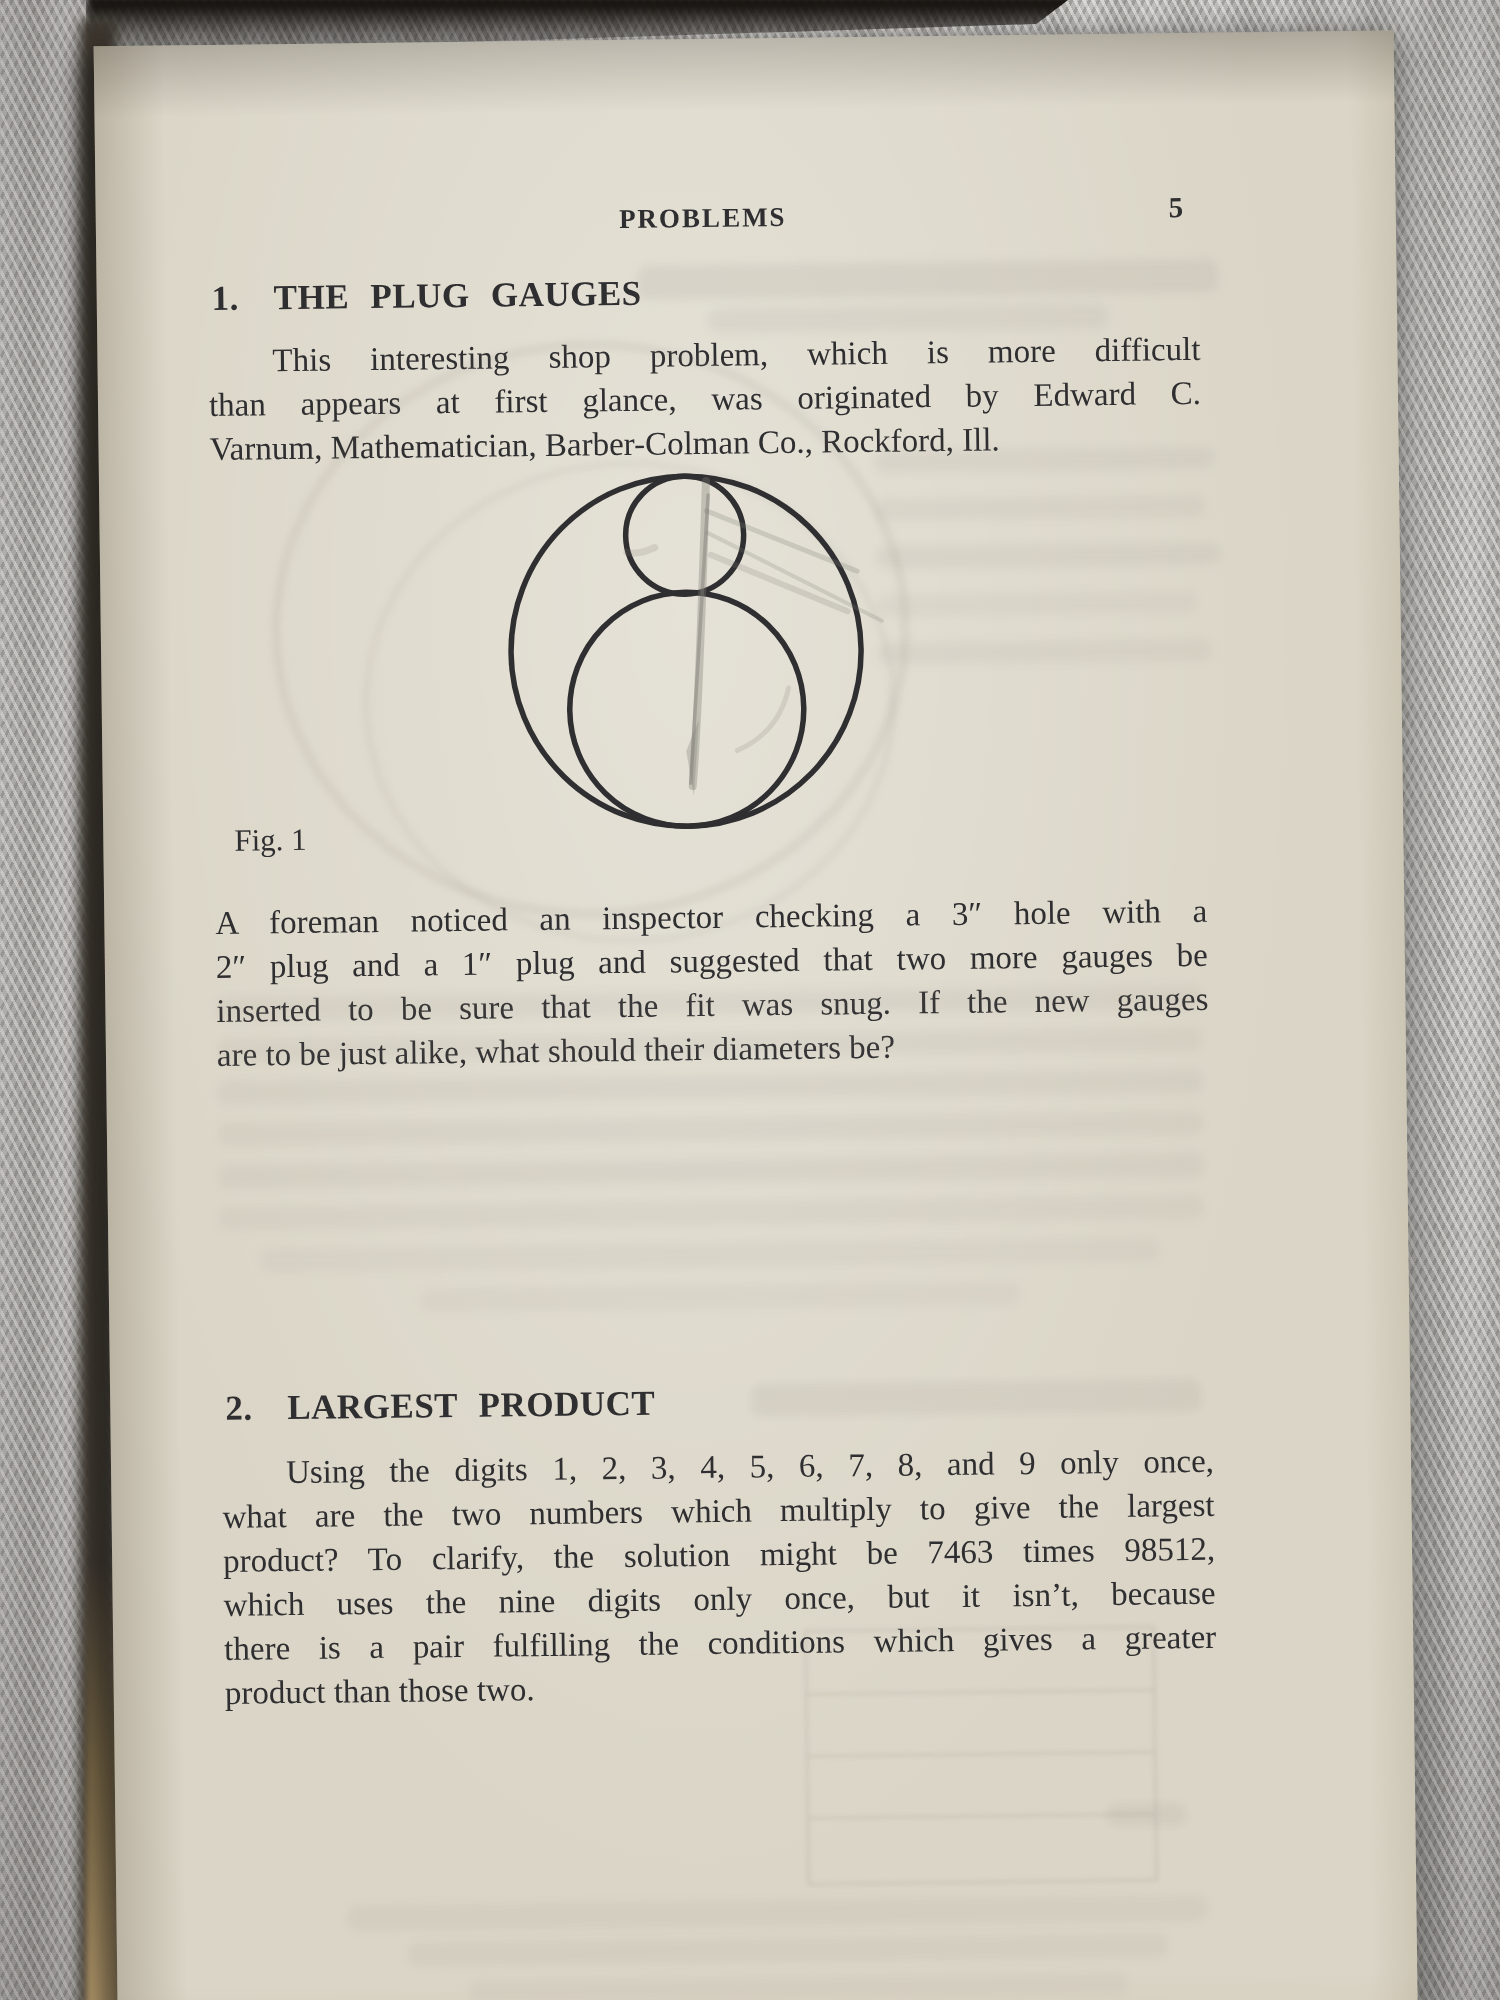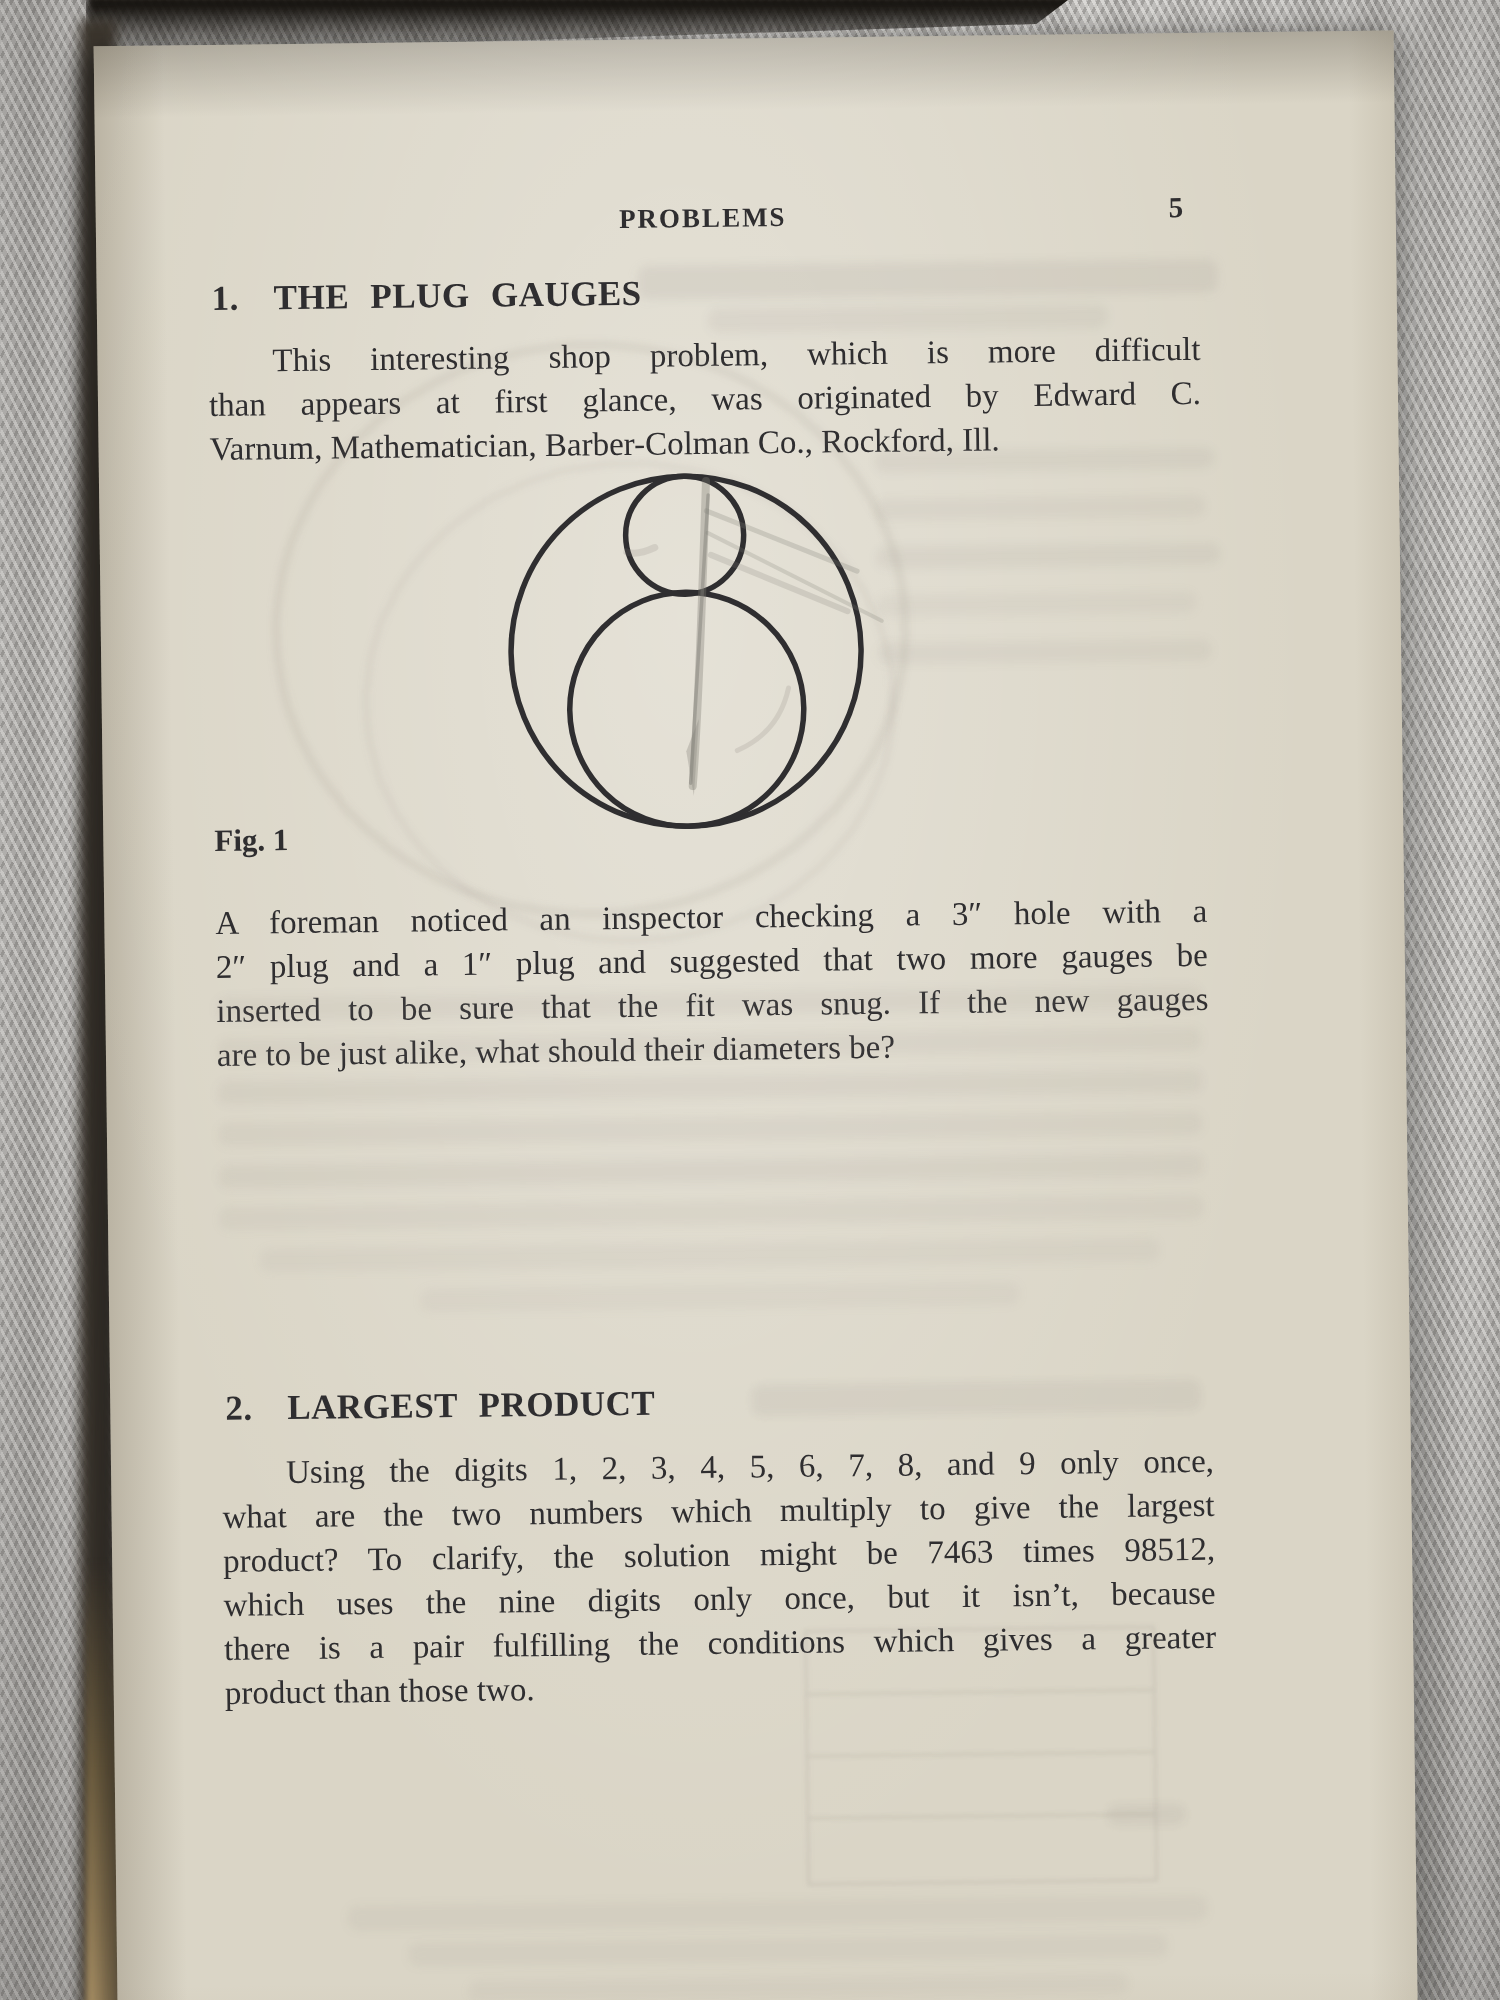--- a/index.html
+++ b/index.html
@@ -52,21 +52,21 @@
   .prob-head .ttl{word-spacing:12px;}
   .h1{top:234px;} .h2{top:1344px;}
 
   .para{position:absolute;left:0;width:992px;font-size:33px;}
   .para .line{height:44px;line-height:44px;text-align:justify;text-align-last:justify;
     white-space:normal;}
   .para .line.last{text-align-last:auto;}
   .para .line.indent{padding-left:64px;box-sizing:border-box;}
   .p1{top:294px;} .p2{top:856px;} .p3{top:1406px;}
 
-  .figcap{position:absolute;left:0;top:778px;font-size:31px;font-weight:700;}
+  .figcap{position:absolute;left:20px;top:778px;font-size:31px;font-weight:400;}
 
   .fig-svg{position:absolute;left:274px;top:412px;width:400px;height:400px;overflow:visible;}
 
   
   .g{position:absolute;background:rgba(146,142,132,.14);filter:blur(5px);border-radius:10px;}
   .gc{position:absolute;border-radius:50%;background:transparent;filter:blur(3px);}
   .gbox{position:absolute;border:3px solid rgba(132,127,116,.16);filter:blur(2px);}
   .gbox .gl{position:absolute;left:0;width:100%;height:3px;background:rgba(132,127,116,.15);}
 </style>
 </head>

